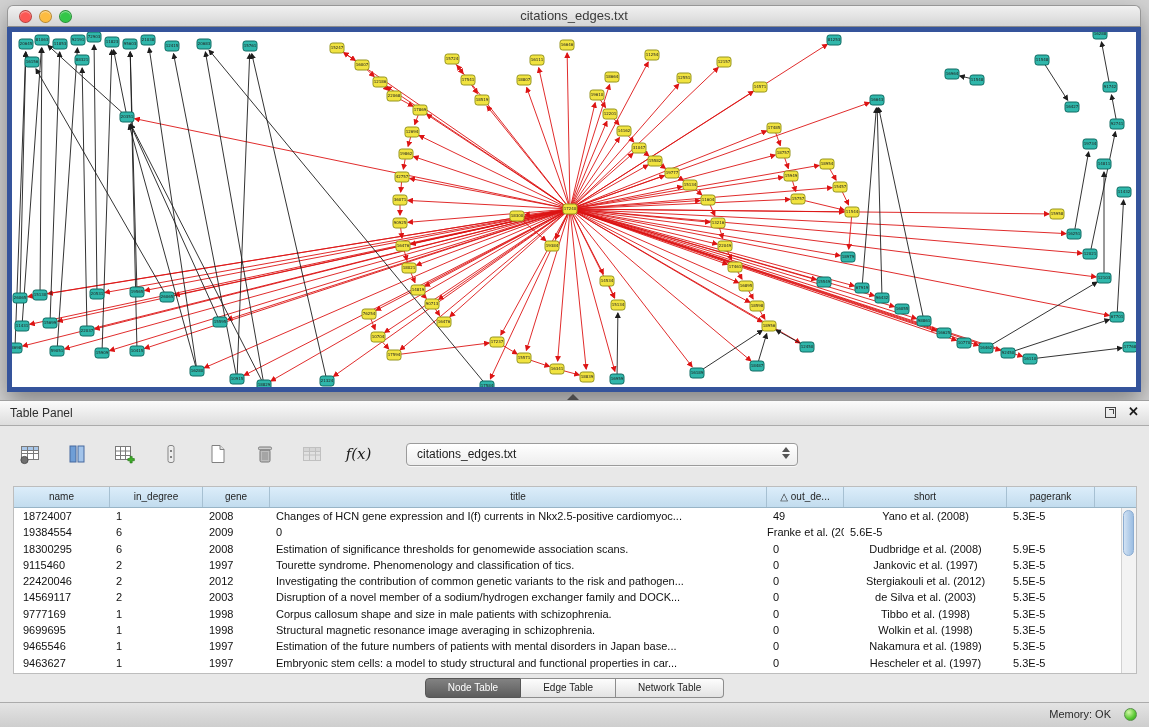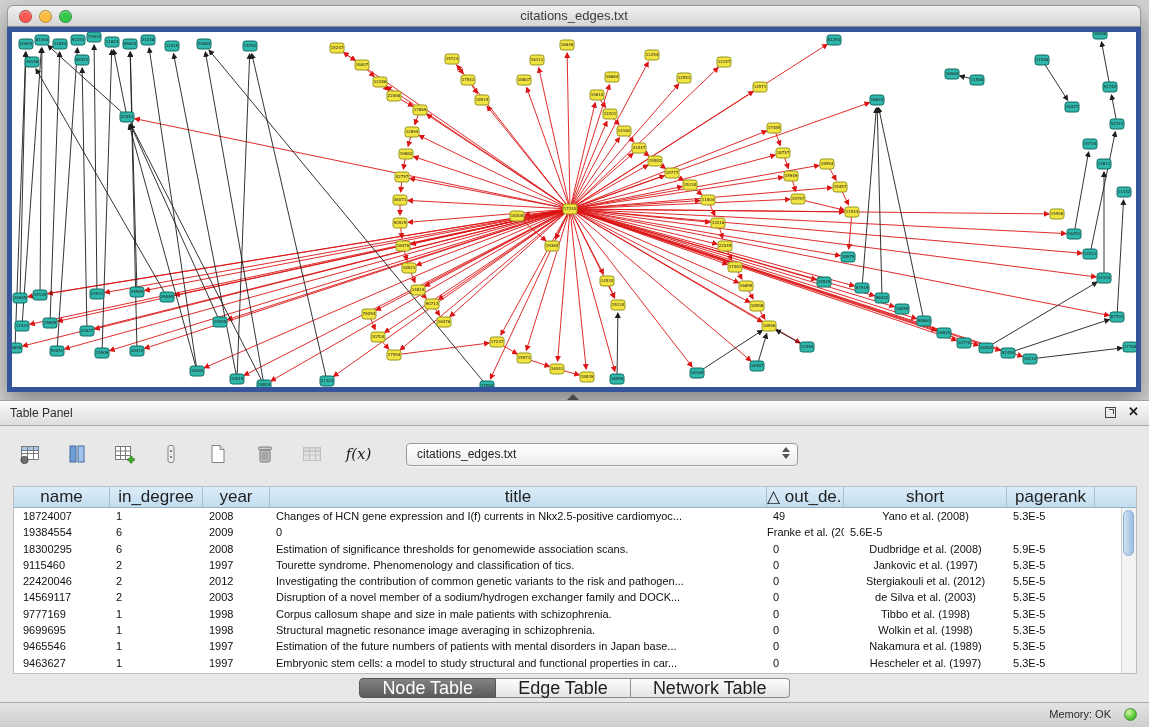--- a/index.html
+++ b/index.html
@@ -49,33 +49,33 @@
     font-size:12px;color:#1d1d1d;padding-left:10px;position:relative;box-shadow:0 1px 0 rgba(255,255,255,.7);}
   .combo-arrows{position:absolute;right:7px;top:3px;display:flex;flex-direction:column;gap:2px;align-items:center;}
   .combo-arrows i{width:0;height:0;display:block;}
   .combo-arrows .up{border-left:4px solid transparent;border-right:4px solid transparent;border-bottom:5px solid #555;}
   .combo-arrows .dn{border-left:4px solid transparent;border-right:4px solid transparent;border-top:5px solid #555;}
   
   .tablewrap{position:absolute;left:13px;top:85px;width:1124px;height:188px;background:#fff;
     border:1px solid #bdbdbd;box-sizing:border-box;overflow:hidden;}
   .tgrid{display:grid;grid-template-columns:96px 93px 67px 497px 77px 163px 88px auto;}
   .thead{height:21px;background:linear-gradient(#dcedfa,#c2dcee);border-bottom:1px solid #98b4c6;box-sizing:border-box;}
-  .hcell{border-right:1px solid #a6c0d2;font-size:17px;color:#1f1f1f;text-align:center;line-height:20px;
+  .hcell{border-right:1px solid #a6c0d2;font-size:10px;color:#1f1f1f;text-align:center;line-height:20px;
     overflow:hidden;white-space:nowrap;box-sizing:border-box;}
   .hcell:last-child{border-right:none;}
   .trow{height:16.3px;}
   .tcell{font-size:11px;color:#101010;line-height:16.3px;padding-left:6px;white-space:nowrap;overflow:hidden;box-sizing:border-box;}
   .tcell.c0{padding-left:9px;}
   .tcell.c5{text-align:center;padding-left:0;}
   .vscroll{position:absolute;right:0;top:21px;bottom:0;width:15px;background:#f3f3f3;border-left:1px solid #d2d2d2;box-sizing:border-box;}
   .vthumb{position:absolute;top:2px;left:1px;width:11px;height:46px;border-radius:6px;
     background:linear-gradient(90deg,#d2e2f3,#9bbde2);border:1px solid #8cadd2;box-sizing:border-box;}
   
   .tabbar{position:absolute;left:0;top:277px;width:100%;display:flex;justify-content:center;}
-  .tab{height:20px;line-height:18px;padding:0 22px;font-size:18px;border:1px solid #8d8d8d;border-left:none;
+  .tab{height:20px;line-height:18px;padding:0 22px;font-size:10px;border:1px solid #8d8d8d;border-left:none;
     background:linear-gradient(#fdfdfd,#e3e3e3);color:#1e1e1e;font-family:"Liberation Sans",sans-serif;cursor:default;}
   .tab:first-child{border-left:1px solid #8d8d8d;border-radius:4px 0 0 4px;}
   .tab:last-child{border-radius:0 4px 4px 0;}
   .tab.active{background:linear-gradient(#828282,#5c5c5c);color:#fff;border-color:#565656;}
   
   .statusbar{position:absolute;left:0;bottom:0;width:100%;height:25px;
     background:linear-gradient(#e4e4e4,#cecece);border-top:1px solid #ababab;box-sizing:border-box;}
   .memlabel{position:absolute;right:38px;top:5px;font-size:11px;color:#2a2a2a;}
   .memdot{position:absolute;right:12px;top:5px;width:13px;height:13px;border-radius:50%;
     background:radial-gradient(circle at 35% 30%,#d2f8a6,#58c832 60%,#2f9a1d);border:1px solid #58904a;box-sizing:border-box;}
@@ -861,21 +861,21 @@
           <i class="up"></i>
           <i class="dn"></i>
         </span>
     </div>
   </div>
 
   <div class="tablewrap">
     <div class="thead tgrid">
         <div class="hcell">name</div>
         <div class="hcell">in_degree</div>
-        <div class="hcell">year</div>
+        <div class="hcell">gene</div>
         <div class="hcell">title</div>
         <div class="hcell">△ out_de...</div>
         <div class="hcell">short</div>
         <div class="hcell">pagerank</div>
         <div class="hcell"></div>
       </div>
     <div class="tbody">
         <div class="trow tgrid">
           <div class="tcell c0">18724007</div>
           <div class="tcell c1">1</div>

